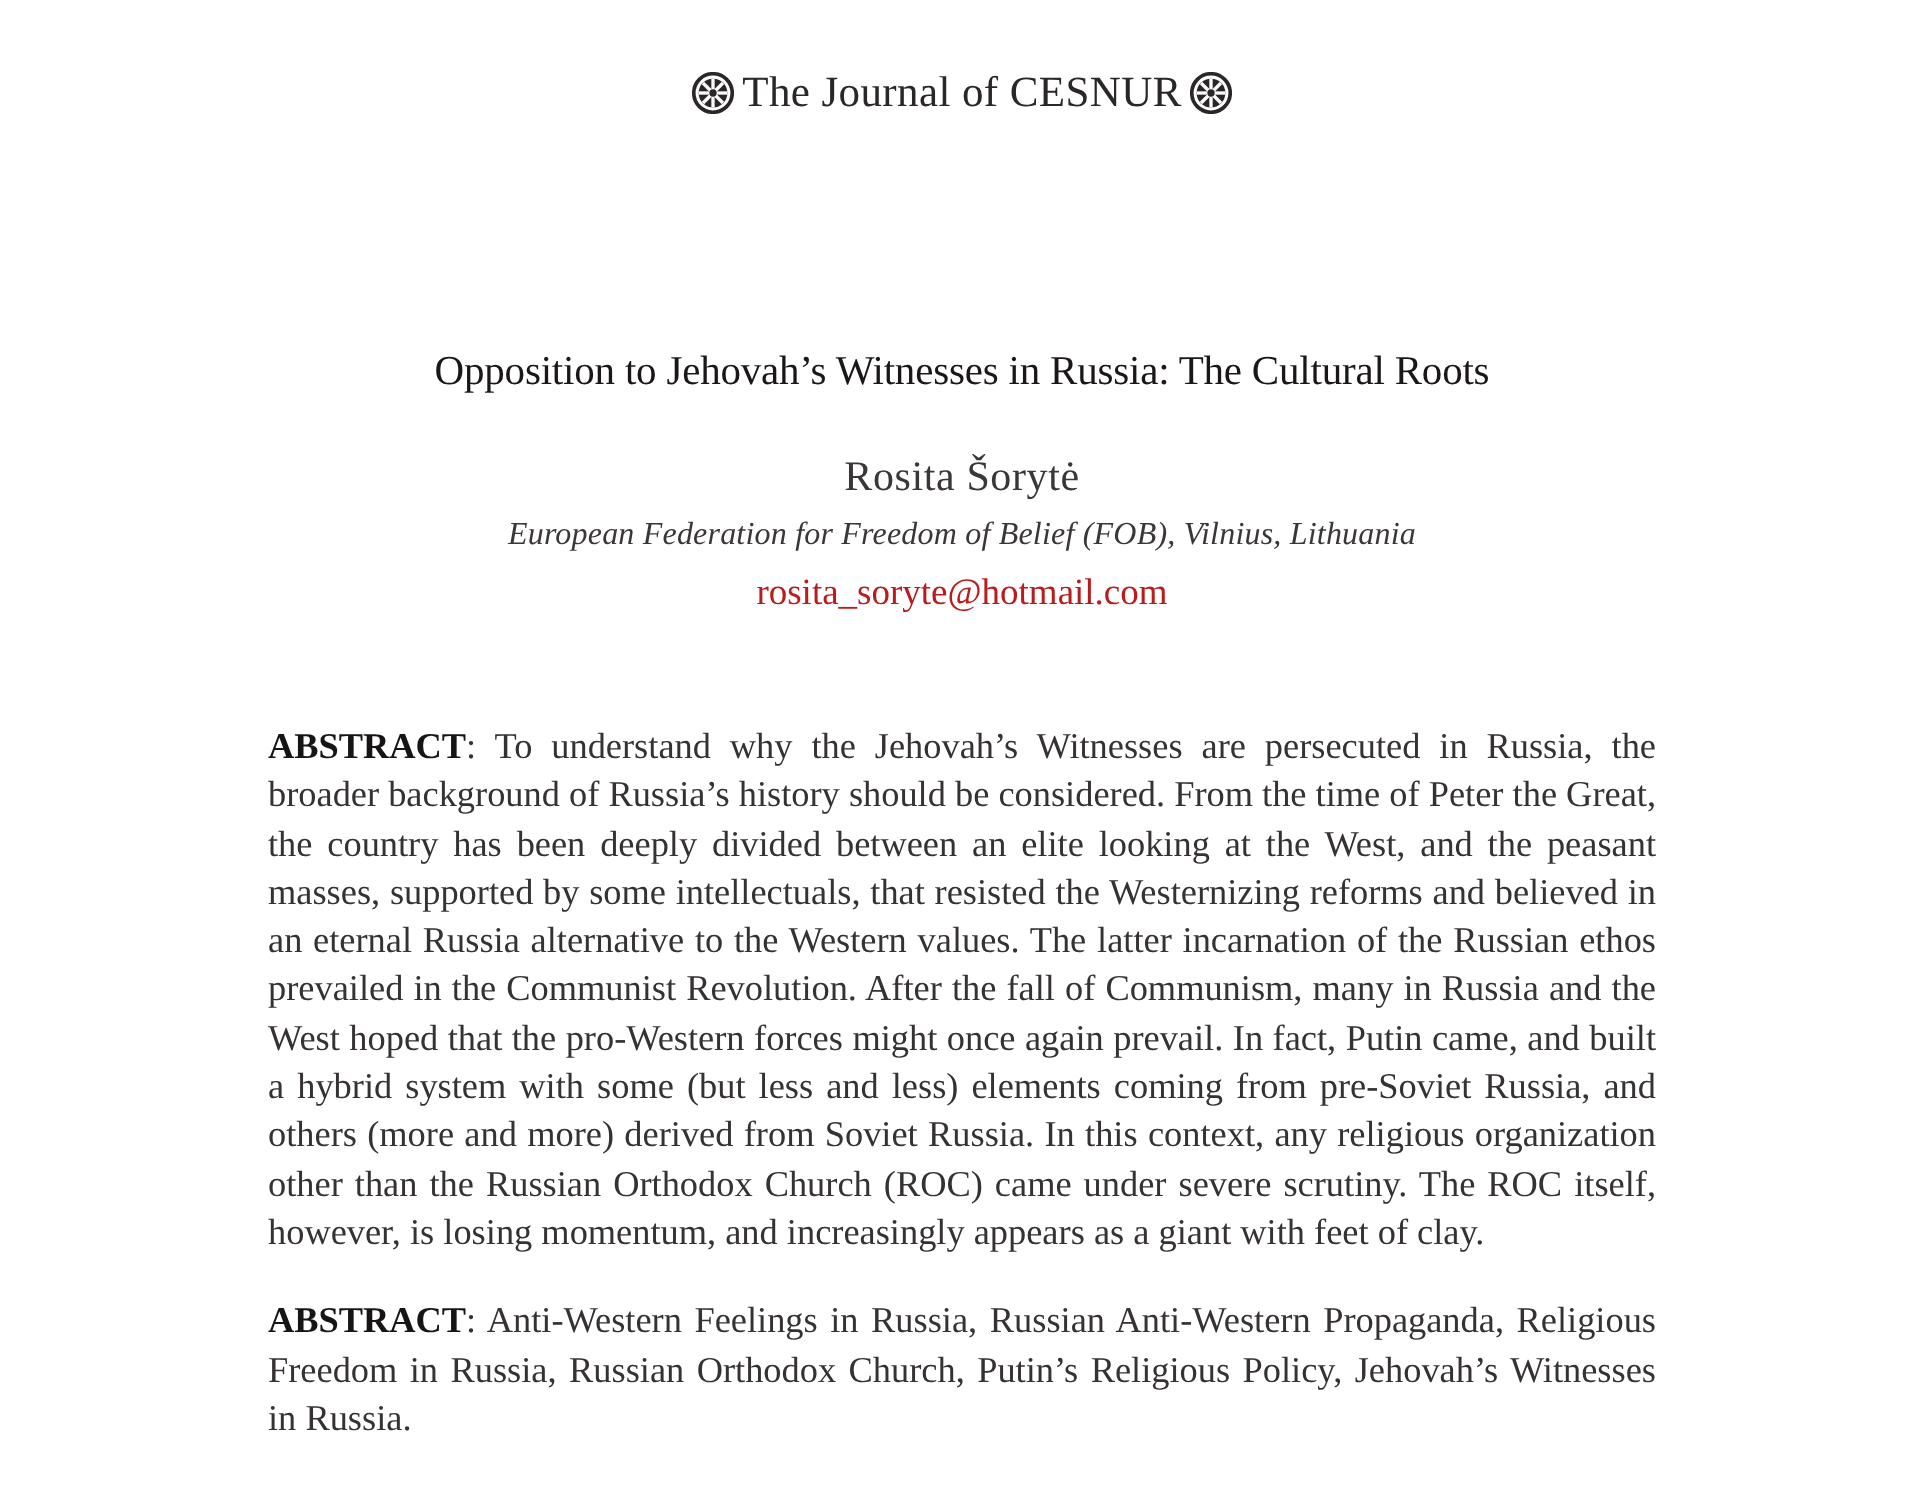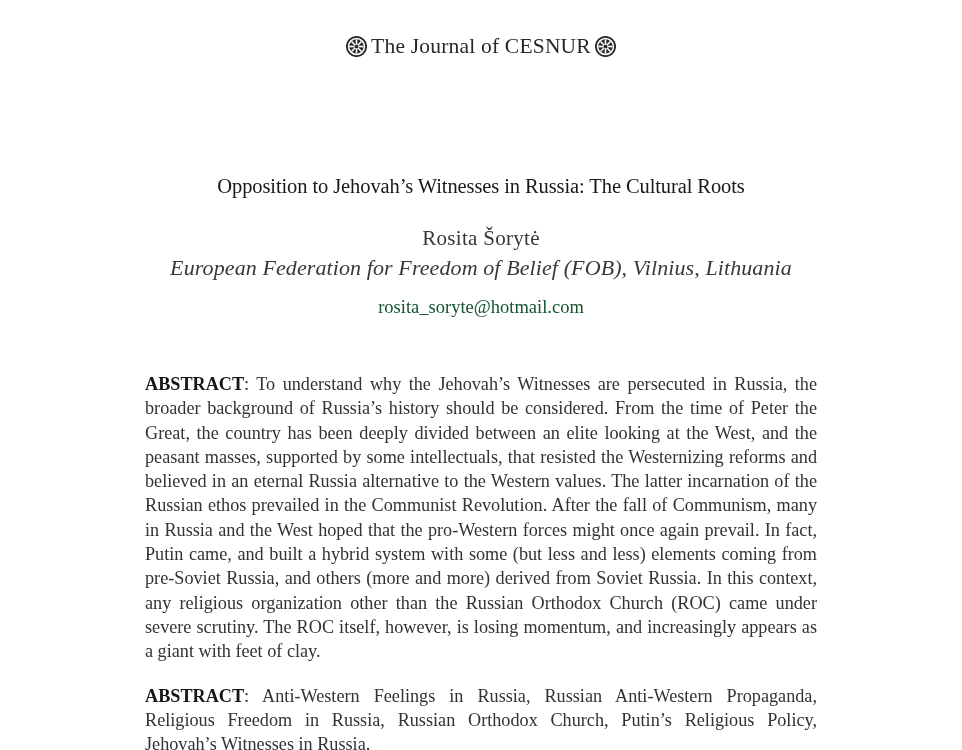--- a/index.html
+++ b/index.html
@@ -74,48 +74,48 @@
     width: 962px;
     text-align: center;
   }
   .author-name {
     font-size: 21px;
     color: #3b3739;
     line-height: 28px;
     letter-spacing: 0.3px;
   }
   .author-affiliation {
-    font-size: 22px;
+    font-size: 16px;
     font-style: italic;
     color: #3b3739;
     line-height: 28px;
     margin-top: 2px;
     letter-spacing: 0.1px;
   }
   .author-email {
     font-size: 18.5px;
-    color: #14532d;
+    color: #b91c1c;
     line-height: 28px;
-    margin-top: 11px;
+    margin-top: 1px;
   }
 
   
   .body-block {
     position: absolute;
     top: 355px;
     left: 128px;
     width: 706px;
   }
   .para {
     text-align: justify;
     text-justify: inter-word;
     font-size: 18.2px;
     line-height: 24.3px;
     color: #353134;
-    margin: 17px;
+    margin: 6px;
   }
   .para + .para {
     margin-top: 20px;
   }
   .para .lead {
     font-weight: bold;
     color: #171416;
   }
 </style>
 </head>

